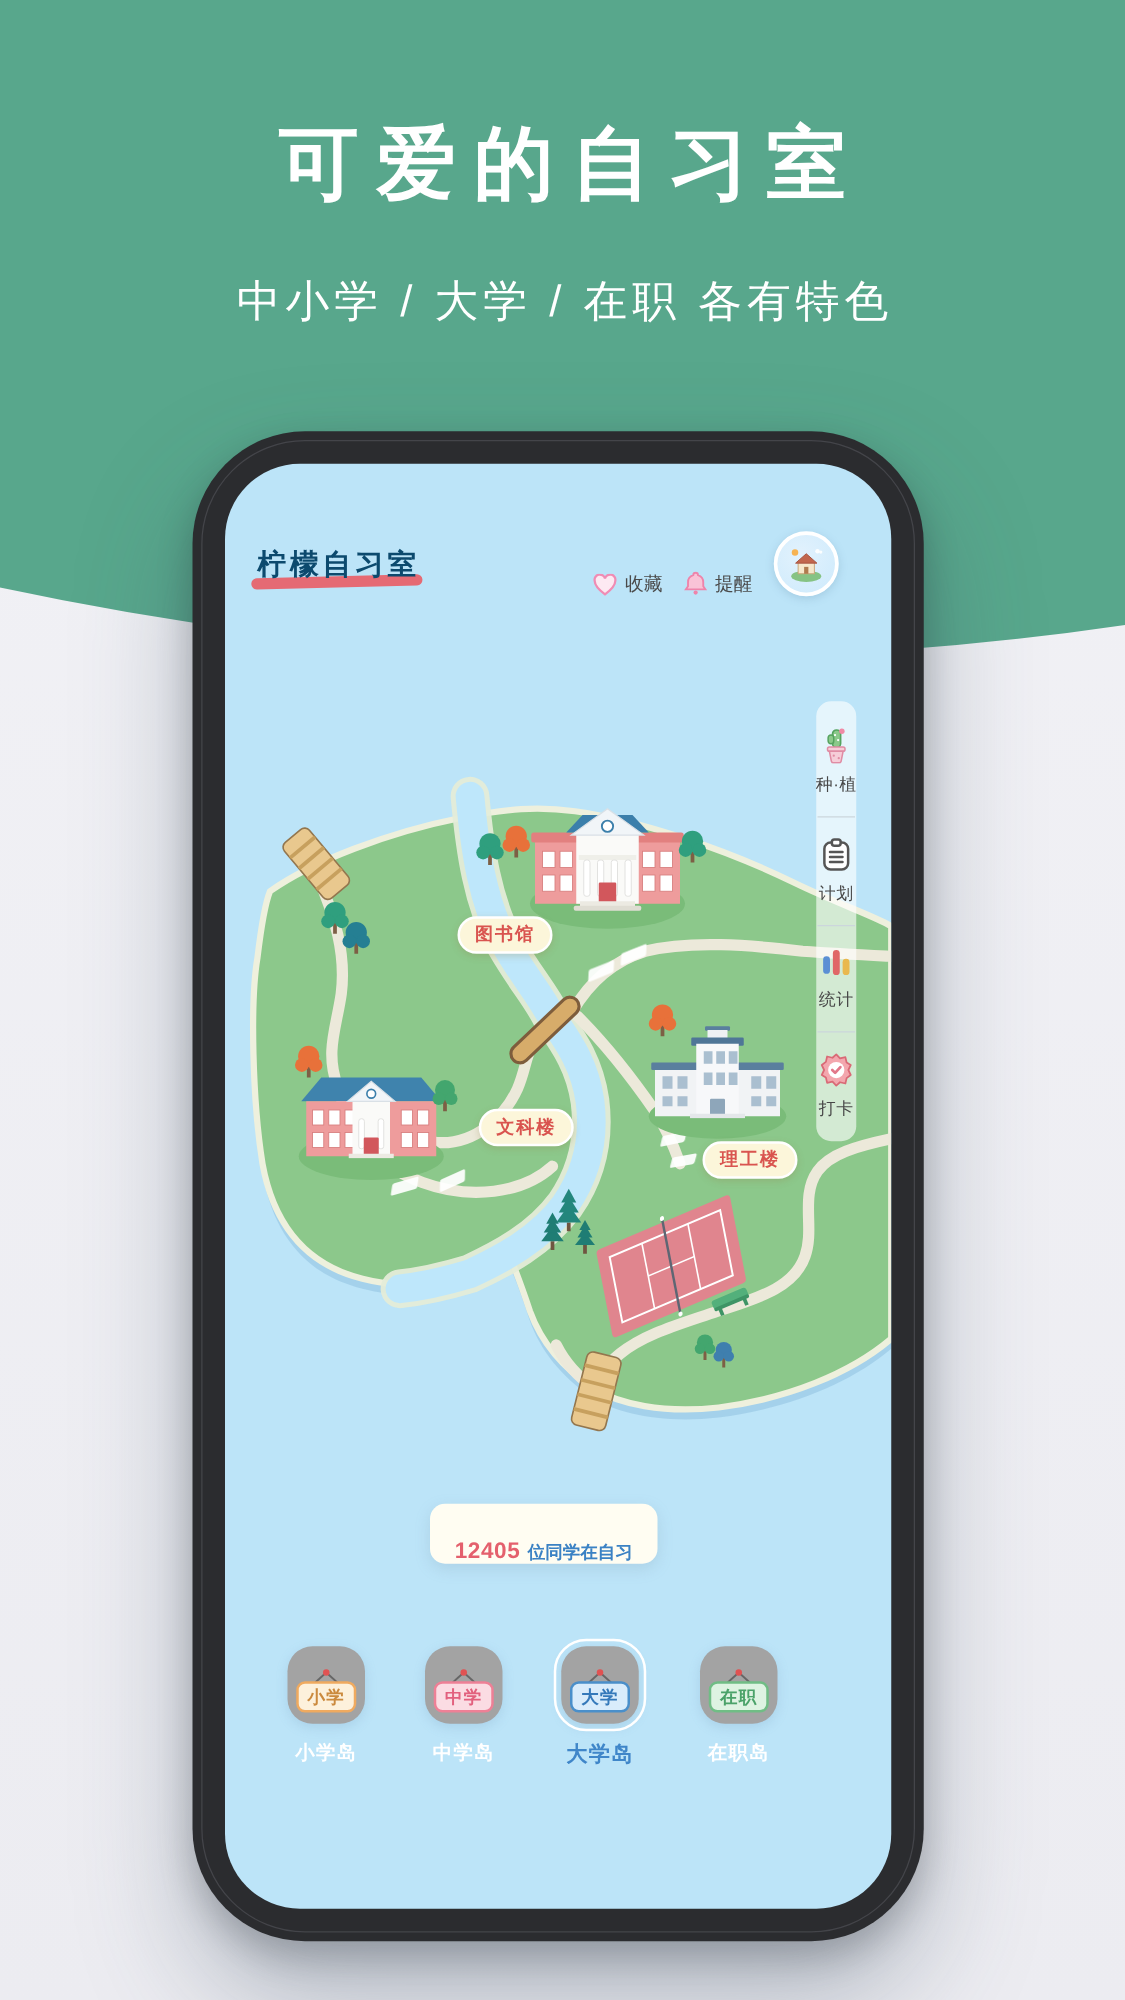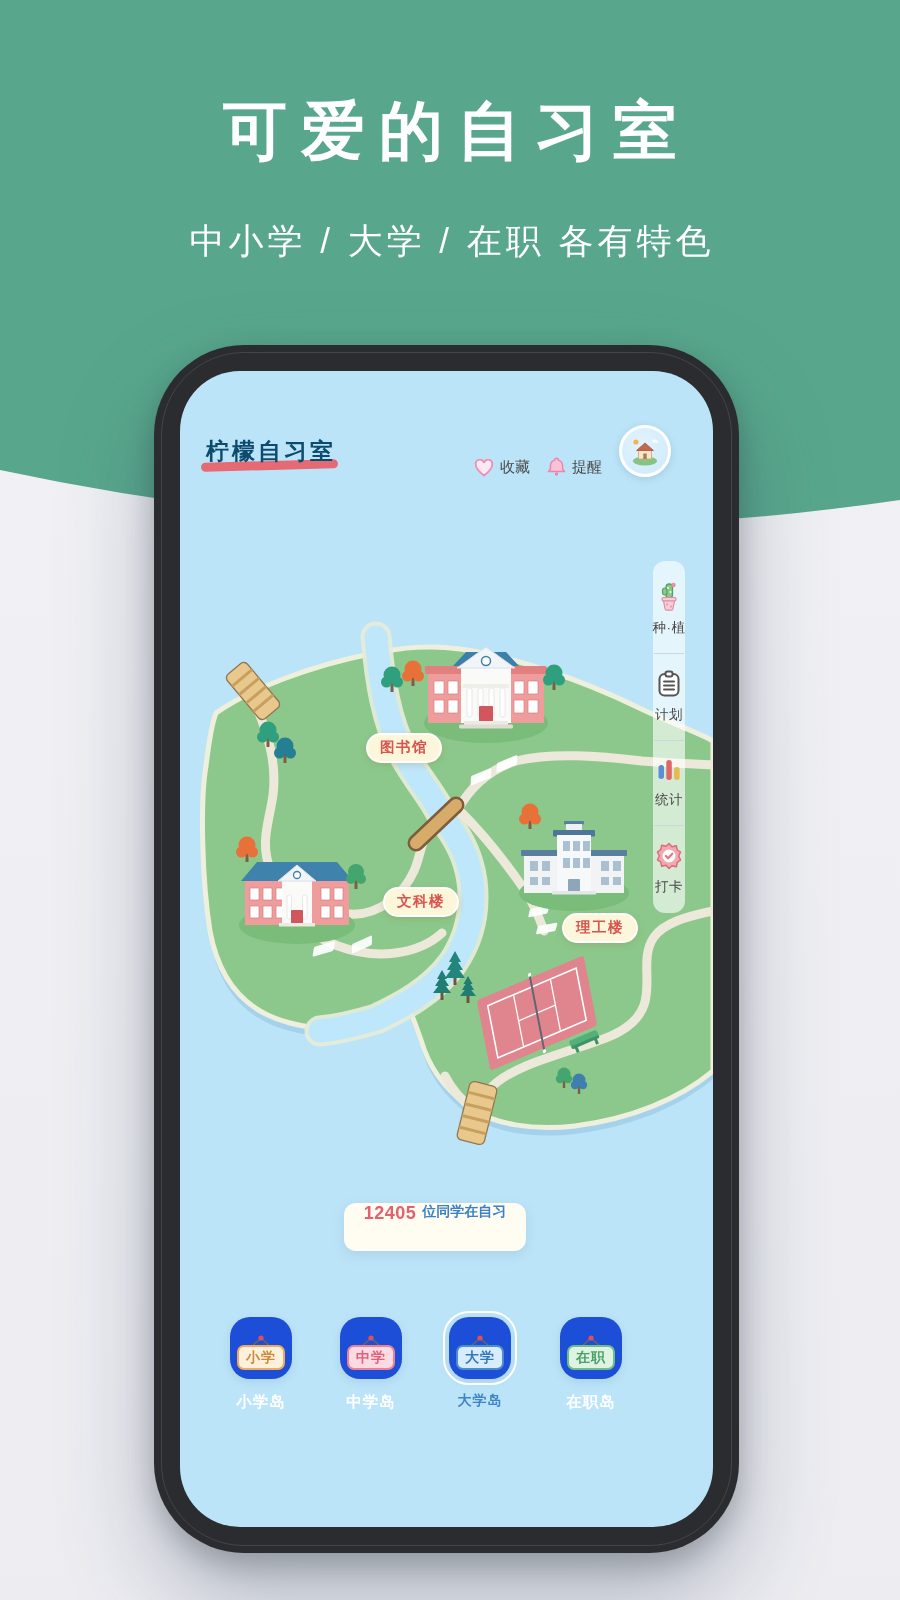--- a/index.html
+++ b/index.html
@@ -48,40 +48,40 @@
   .side-rail { position:absolute; top:190px; right:28px; width:32px; z-index:4;
     background:rgba(255,255,255,.62); border-radius:12px; padding:15px 0 12px;
     display:flex; flex-direction:column; align-items:center; }
   .rail-item { display:flex; flex-direction:column; align-items:center; gap:8px; padding:5px 0; cursor:pointer; }
   .rail-label { font-size:13.5px; color:#474747; letter-spacing:.5px; white-space:nowrap; }
   .rail-divider { width:30px; height:1px; background:#ccd6dc; margin:11px 0; }
 
   
   .banner { position:absolute; top:832px; left:164px; width:182px; height:48px; z-index:4;
     background:#fffdf2; border-radius:12px; box-shadow:0 4px 12px rgba(120,145,170,.22);
-    display:flex; align-items:flex-start; justify-content:center; gap:6px; }
+    display:flex; align-items:flex-end; justify-content:center; gap:6px; }
   .banner-count { color:#e4606d; font-size:18px; font-weight:700; letter-spacing:.5px; }
   .banner-suffix { color:#3b82c4; font-size:14px; font-weight:700; }
 
   
   .tab-cell { position:absolute; top:946px; width:80px; text-align:center; z-index:4; cursor:pointer; }
   .tab-cell-0 { left:41px; } .tab-cell-1 { left:151px; } .tab-cell-2 { left:260px; } .tab-cell-3 { left:371px; }
-  .tab-card { width:62px; height:62px; margin:0 auto; background:#1d4ed8; border-radius:20px;
+  .tab-card { width:62px; height:62px; margin:0 auto; background:#a3a3a3; border-radius:20px;
     box-shadow:0 3px 9px rgba(110,145,180,.22); display:flex; align-items:center; justify-content:center; }
   .tab-cell.active .tab-card { outline:2.5px solid #fff; outline-offset:4px; }
   .sign-wrap { position:relative; margin-top:9px; }
   .hanger { display:block; margin:0 auto -3px; }
   .sign { display:inline-block; border-radius:7px; padding:1px 7px 2px; font-size:14px; font-weight:700;
     border:2.5px solid; line-height:1.3; letter-spacing:1px; }
   .sign-orange { background:#fdf1dc; border-color:#f0aa5f; color:#cb8a3e; }
   .sign-pink   { background:#fbdce3; border-color:#ee8096; color:#e2607e; }
   .sign-blue   { background:#d9ecfb; border-color:#4a8fca; color:#3579ba; }
   .sign-green  { background:#def3e2; border-color:#70bd85; color:#4ba269; }
   .tab-label { margin-top:13px; font-size:15.5px; font-weight:700; color:#fff; letter-spacing:1px; }
-  .tab-cell.active .tab-label { color:#3f86c9; font-size:14px; }
+  .tab-cell.active .tab-label { color:#3f86c9; font-size:17px; }
 </style>
 </head>
 <body>
 
 <div class="page">
 
   <svg class="hero-bg" viewBox="0 0 900 570" width="900" height="570">
     <path d="M0,0 H900 V500 Q450,566 0,470 Z" fill="#58a78c"></path>
   </svg>
   <div class="hero-title">可爱的自习室</div>

